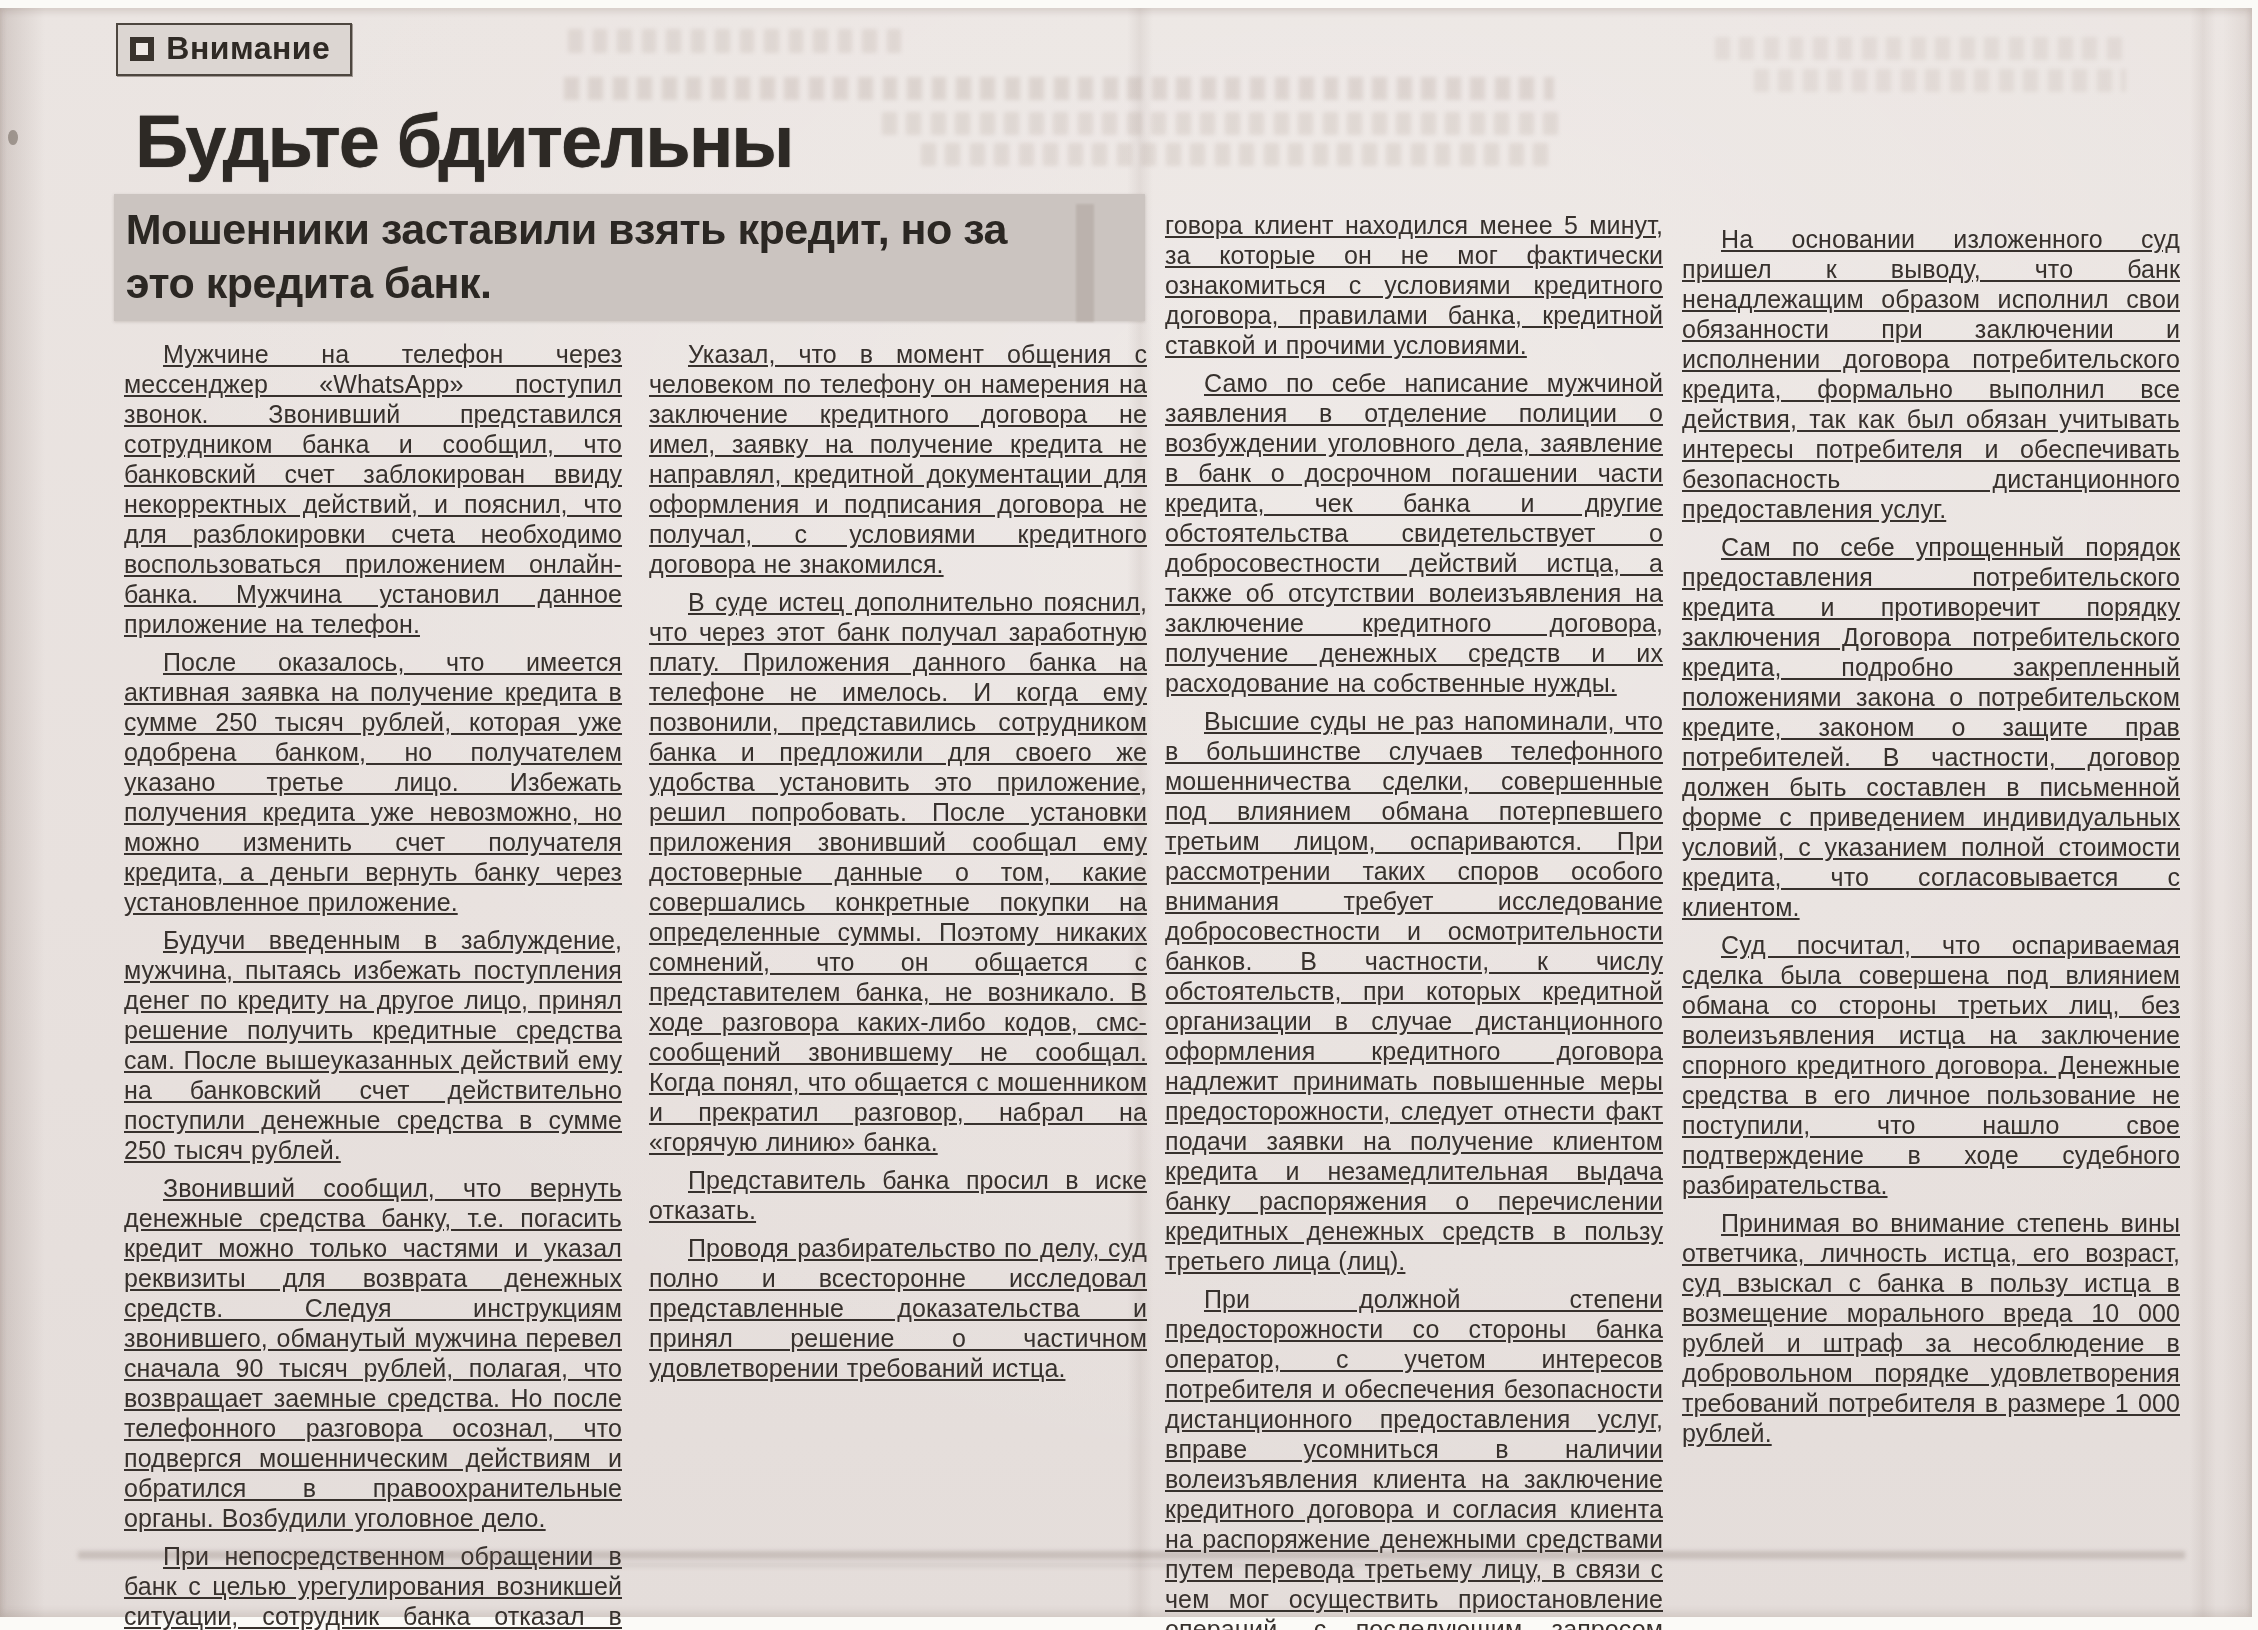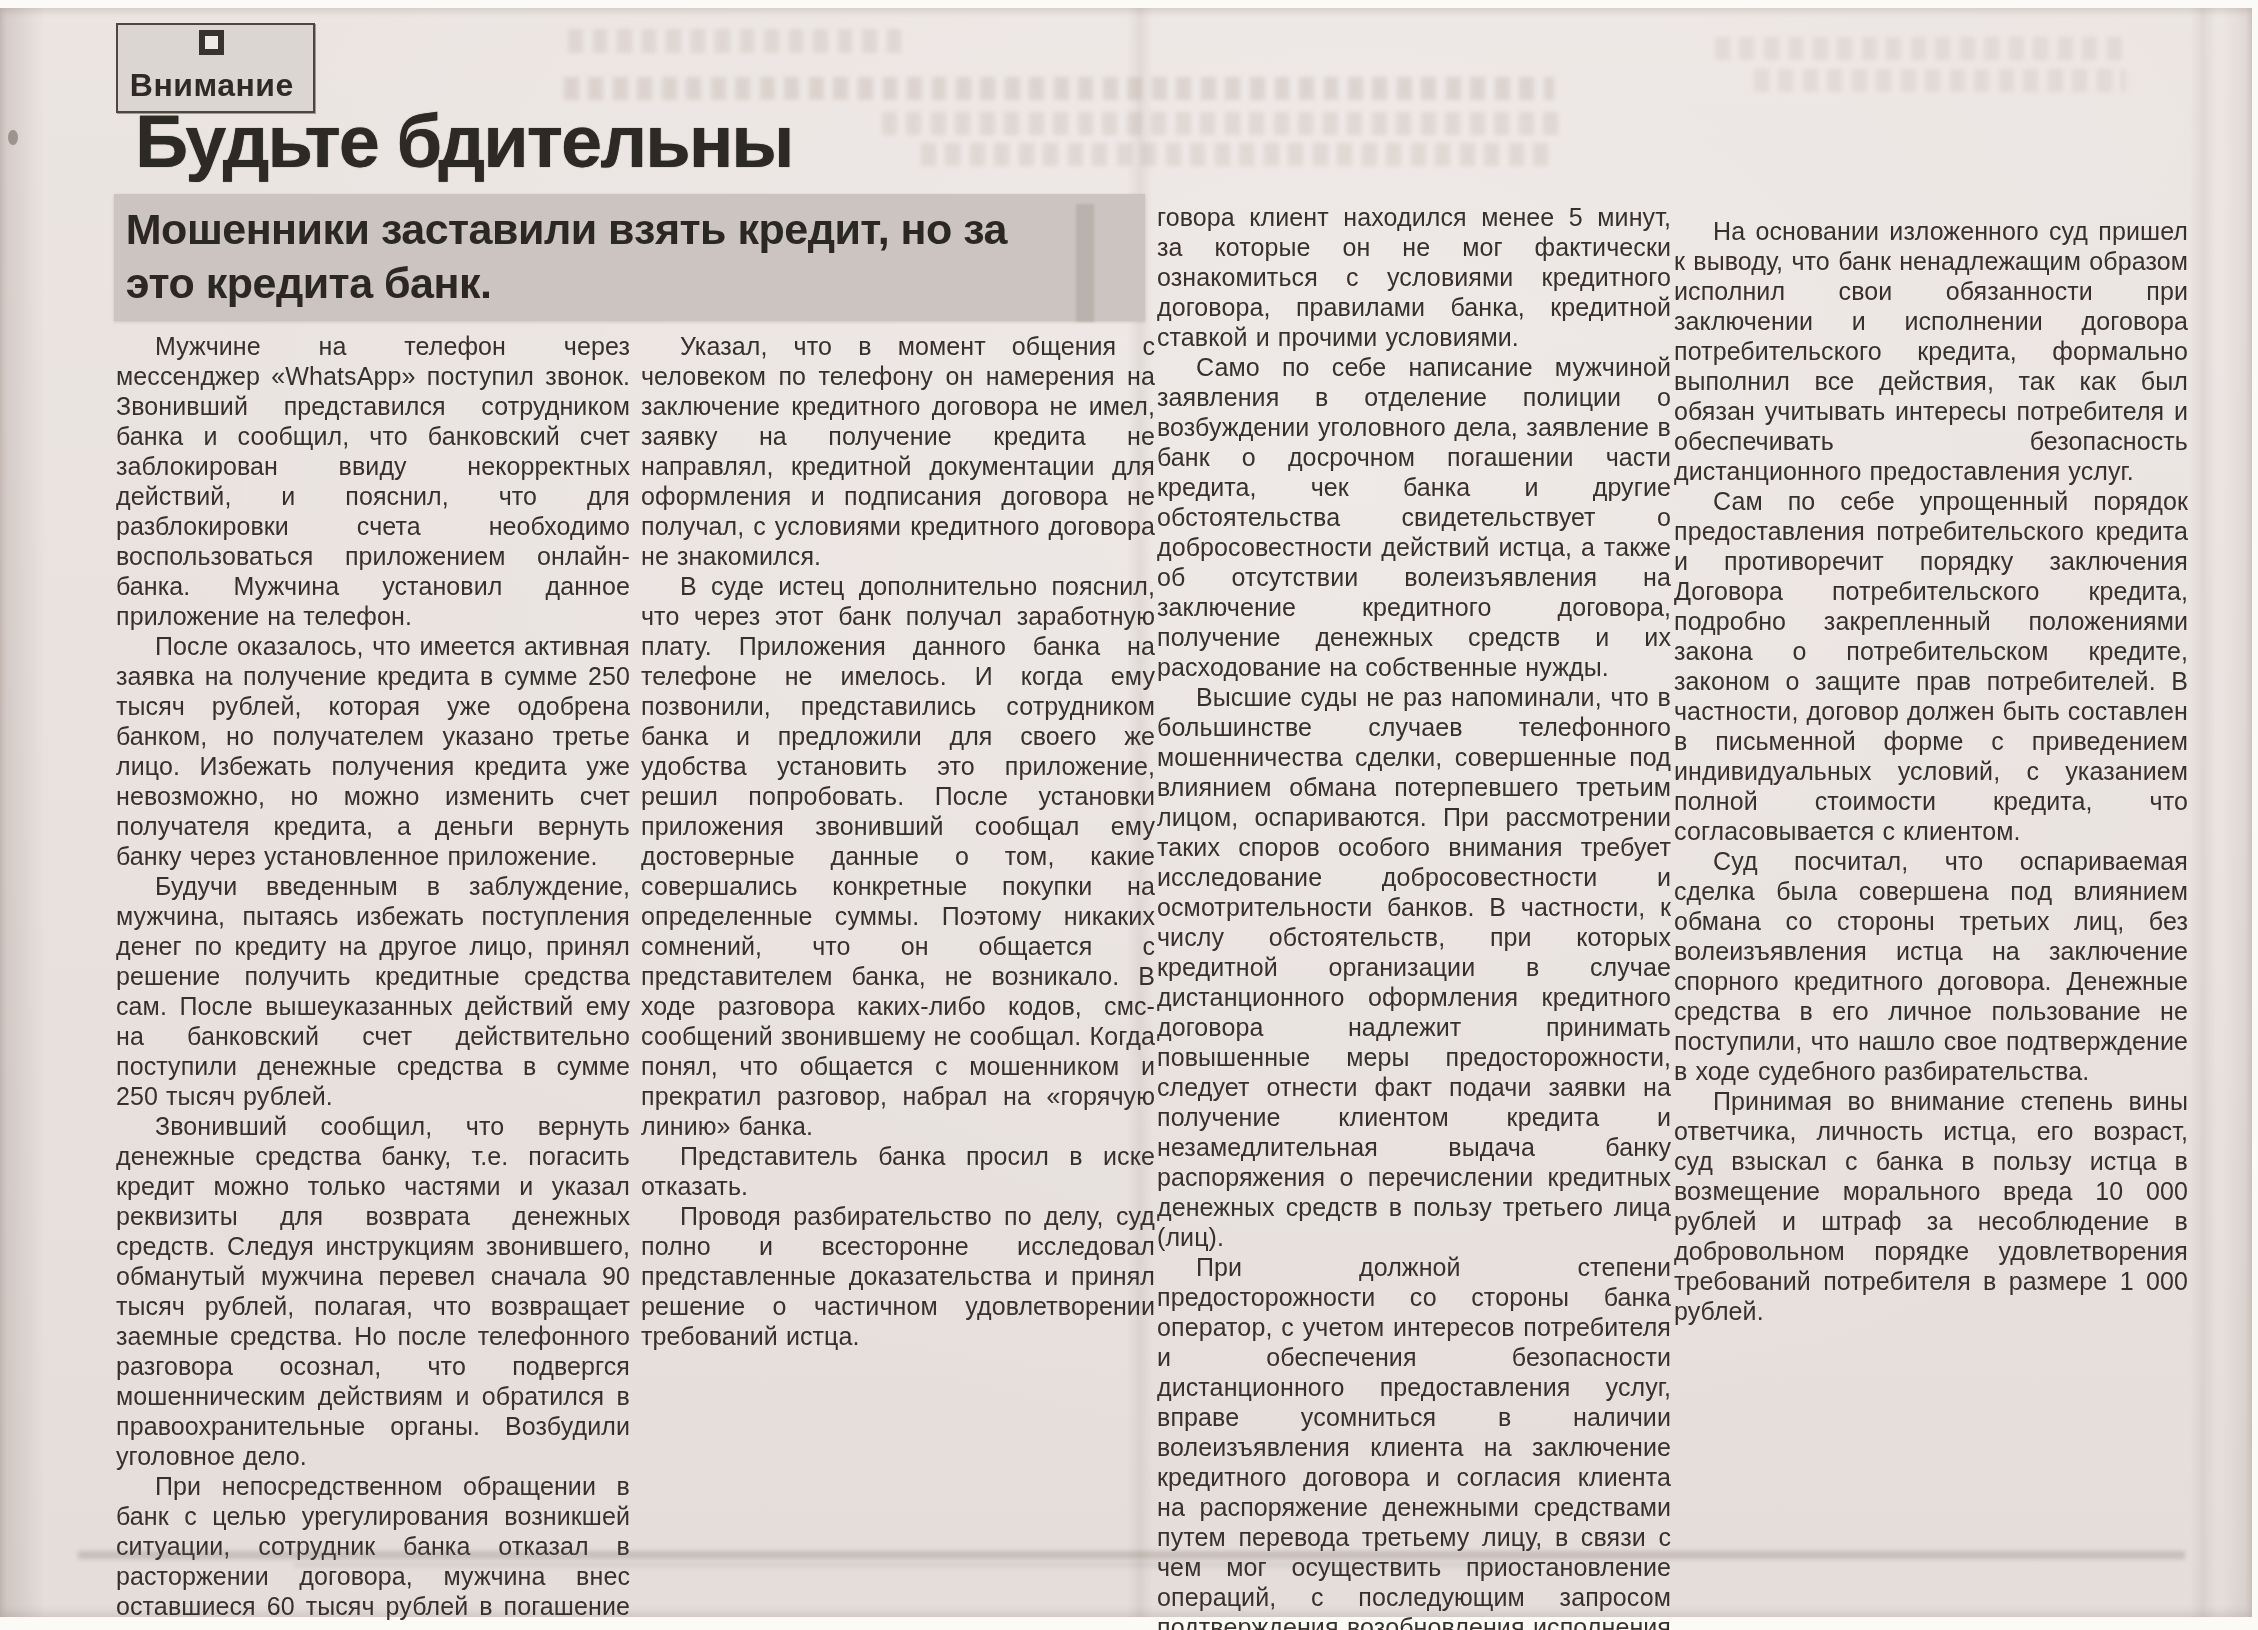--- a/index.html
+++ b/index.html
@@ -21,21 +21,20 @@
   
   .crease{position:absolute;top:0;height:100%;width:25.5px;pointer-events:none;
     background:linear-gradient(90deg, rgba(120,100,92,0), rgba(120,100,92,.10), rgba(120,100,92,0));}
   
   .badge{
     position:absolute;left:116px;top:15.7px;
     display:inline-flex;align-items:center;gap:11.8px;
     border:2.9px solid #4d463f;background:#dcd6d2;
     padding:4.9px 19.6px 6.9px 11.8px;
     box-shadow:1px 1px 0 rgba(70,60,52,.45);
-    flex-direction:column;
   }
   .checkbox{
     display:inline-block;width:12.7px;height:12.7px;
     border:6.9px solid #39332d;background:#efeae6;
   }
   .badge-label{
     font-size:32px;font-weight:bold;color:#2f2a25;letter-spacing:0.5px;
   }
   .headline{
     position:absolute;left:120px;top:76px;margin:15px;width:1078px;
@@ -51,21 +50,21 @@
     display:block;width:946px;
     font-size:43px;line-height:54px;font-weight:bold;color:#2b2723;
     letter-spacing:-0.5px;
   }
   
   .col{
     position:absolute;width:514px;
     font-size:25px;line-height:30px;color:#37312d;
     text-align:justify;letter-spacing:0.1px;word-spacing:1px;
   }
-  .col p{margin:0;text-indent:39px;}
+  .col p{margin:8px;text-indent:39px;text-decoration:underline;}
   .col p.no-indent{text-indent:0;}
   .c1{left:116px;top:323px;}
   .c2{left:641px;top:323px;}
   .c3{left:1157px;top:194px;}
   .c4{left:1674px;top:208px;}
   
   .ghost{
     position:absolute;height:23.5px;opacity:.13;filter:blur(2px);pointer-events:none;
     background:repeating-linear-gradient(90deg,#8a7264 0 14.7px,rgba(0,0,0,0) 14.7px 24.5px);
   }

